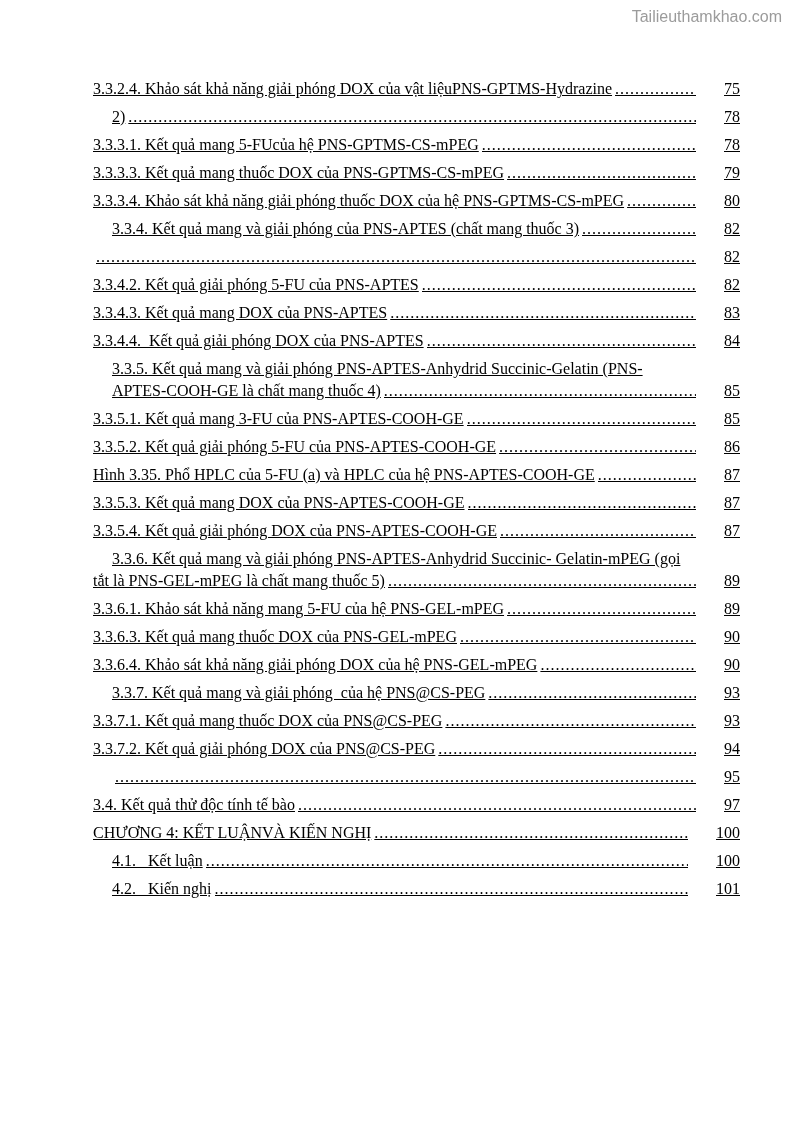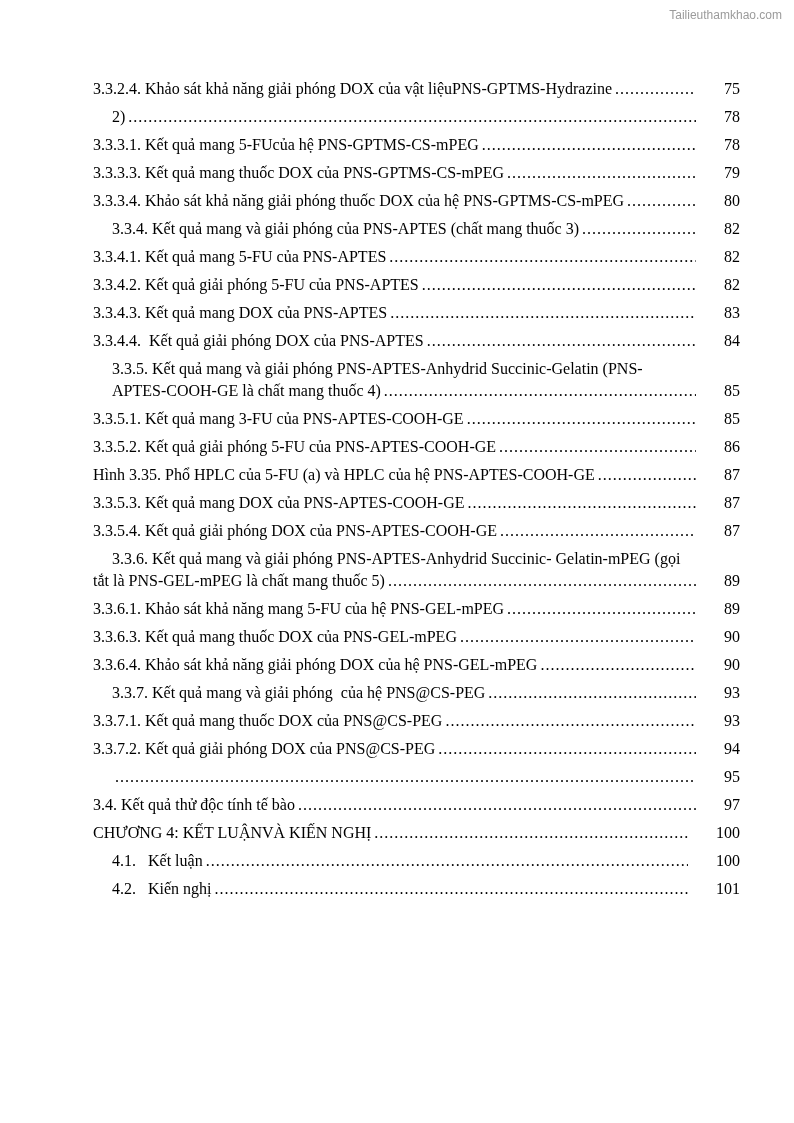--- a/index.html
+++ b/index.html
@@ -13,28 +13,29 @@
     position: relative;
     font-family: "Liberation Serif", "DejaVu Serif", serif;
     color: #000000;
     overflow: hidden;
   }
   .watermark {
     position: absolute;
     top: 8px;
     right: 12px;
     font-family: "Liberation Sans", "DejaVu Sans", sans-serif;
-    font-size: 12px;
+    font-size: 16px;
     color: #9b9b9b;
   }
   .toc {
     position: absolute;
     top: 78px;
     left: 93px;
     right: 54px;
+    text-decoration: underline;
   }
   .entry {
     margin-bottom: 6px;
   }
   .line {
     display: flex;
     align-items: baseline;
     font-size: 16px;
     line-height: 22px;
     white-space: nowrap;
@@ -104,21 +105,20 @@
     </div>
     <div class="entry">
       <div class="line indent-1">
         <span class="txt">3.3.4. Kết quả mang và giải phóng của PNS-APTES (chất mang thuốc 3)</span>
         <span class="dots">....................................................................................................................................................................................................................................................................</span>
         <span class="pg">82</span>
       </div>
     </div>
     <div class="entry">
       <div class="line indent-0">
-        <span class="txt">3.3.4.1. Kết quả mang 5-FU của PNS-APTES</span>
         <span class="dots">....................................................................................................................................................................................................................................................................</span>
         <span class="pg">82</span>
       </div>
     </div>
     <div class="entry">
       <div class="line indent-0">
         <span class="txt">3.3.4.2. Kết quả giải phóng 5-FU của PNS-APTES</span>
         <span class="dots">....................................................................................................................................................................................................................................................................</span>
         <span class="pg">82</span>
       </div>

